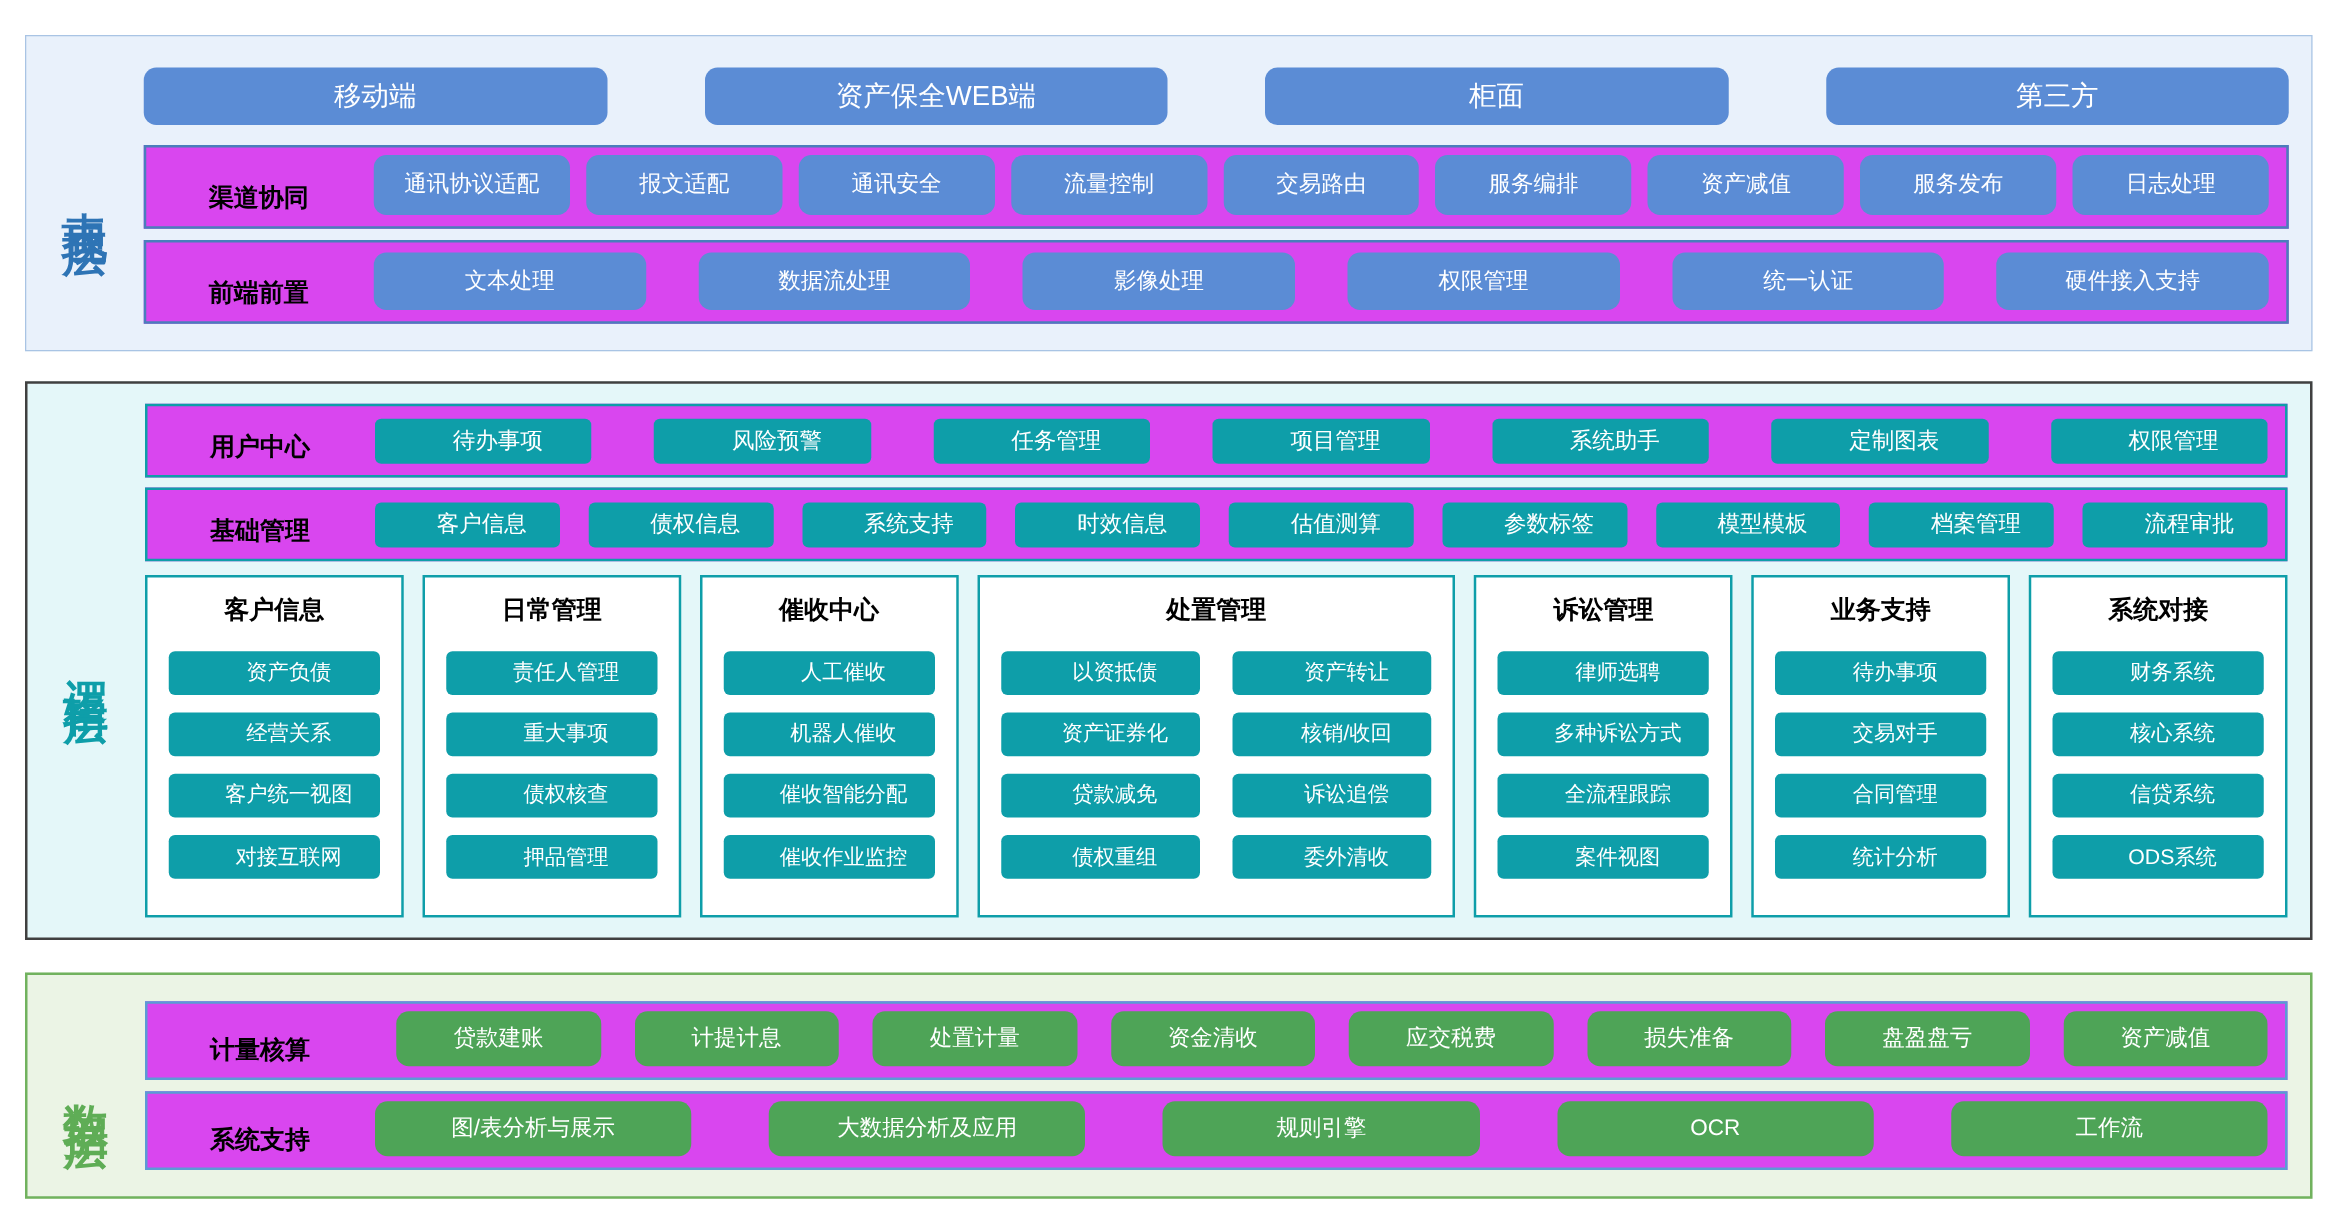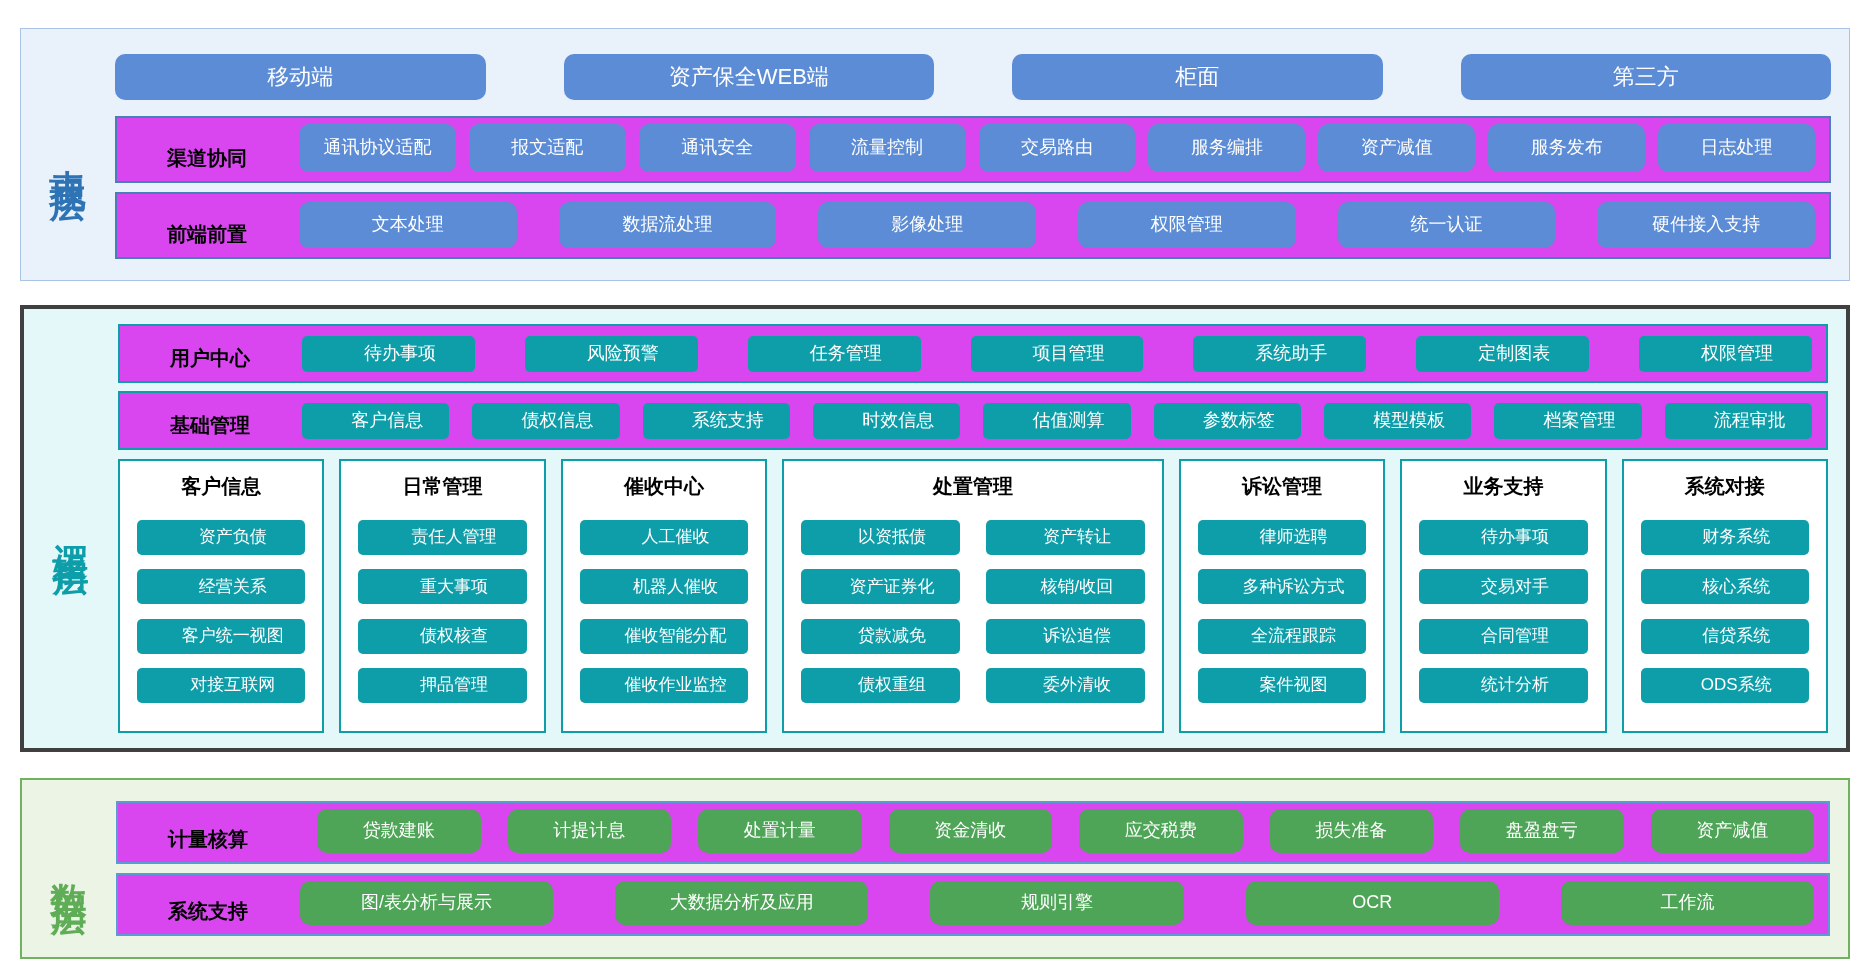--- a/index.html
+++ b/index.html
@@ -3,21 +3,21 @@
 <meta charset="utf-8">
 <style>
   * { box-sizing: border-box; margin: 0; padding: 0; }
   html, body { width: 1870px; height: 977px; background: #ffffff;
     font-family: "Liberation Sans", "DejaVu Sans", sans-serif; }
   .page { width: 1870px; height: 977px; padding: 28px 20px 18px 20px;
     display: flex; flex-direction: column; }
 
   .layer { display: flex; width: 100%; }
   .layer-presentation { height: 253px; background: #E9F1FB; border: 1px solid #A9C4E4; }
-  .layer-logic { height: 447px; background: #E4F7F9; border: 4px solid #404040; margin-top: 24px; }
+  .layer-logic { height: 447px; background: #E4F7F9; border: 2px solid #404040; margin-top: 24px; }
   .layer-data { height: 181px; background: #EBF4E5; border: 2px solid #71B25E; margin-top: 26px; }
 
   .layer-label { width: 92px; display: flex; align-items: center; justify-content: center;
     writing-mode: vertical-rl; text-orientation: upright;
     font-size: 36px; font-weight: bold; letter-spacing: 10px; }
   .layer-presentation .layer-label { color: #2E74B5; }
   .layer-logic .layer-label { color: #0E9EA9; }
   .layer-data .layer-label { color: #5FAD56; }
 
   .layer-body { flex: 1; display: flex; flex-direction: column;

